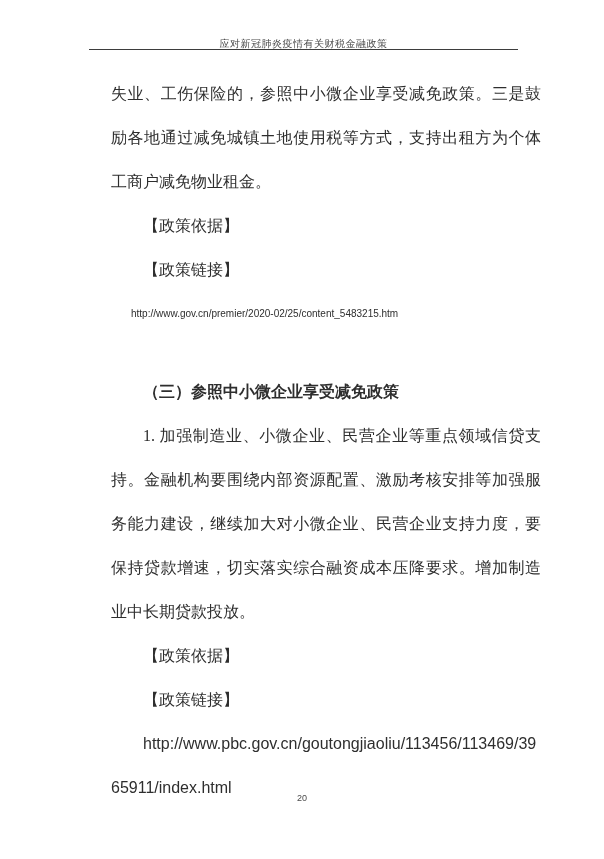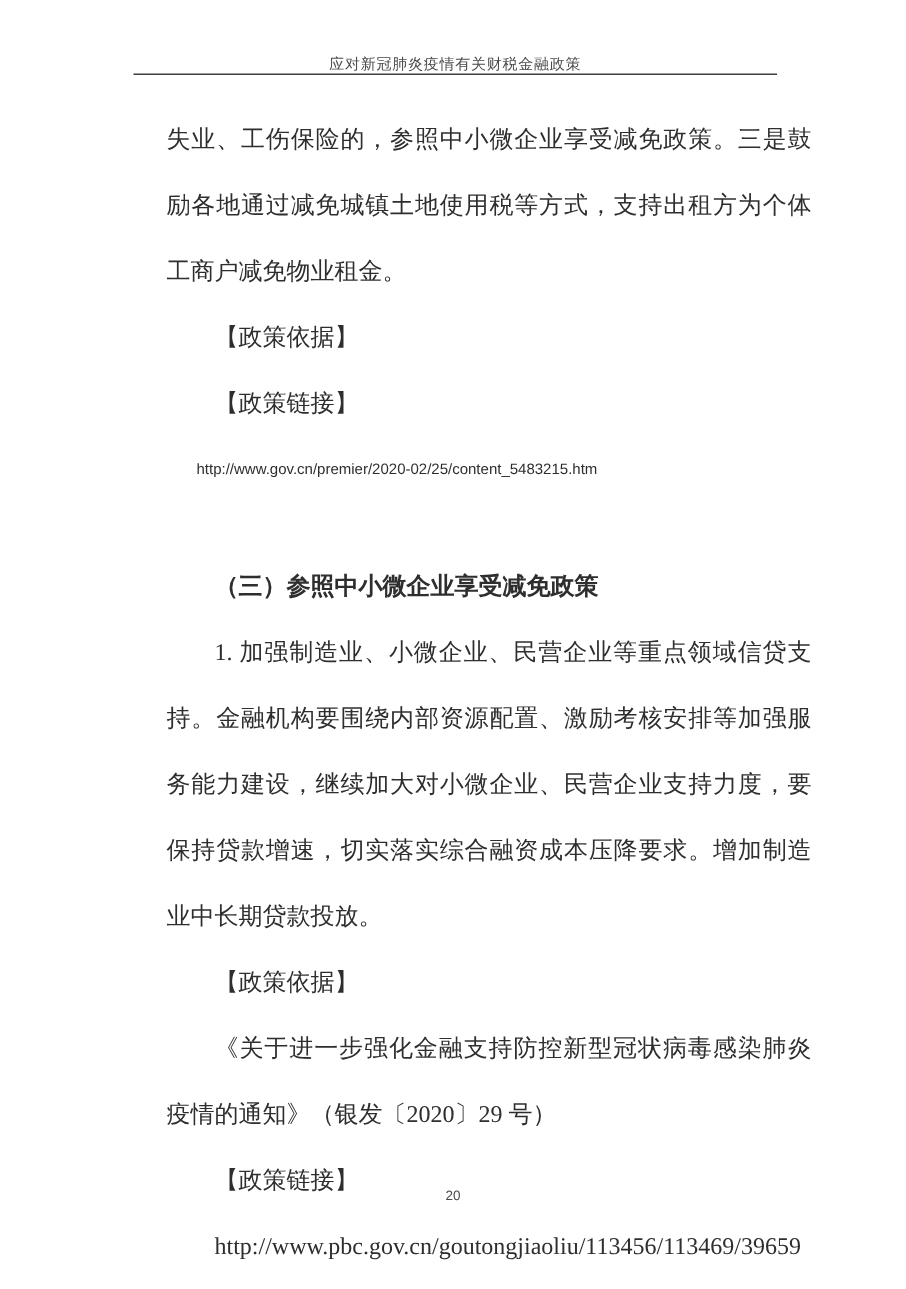--- a/index.html
+++ b/index.html
@@ -64,21 +64,21 @@
   }
   .url-text {
     word-break: break-all;
     text-indent: 2em;
   }
   .url-sans {
     font-family: "Liberation Sans", "DejaVu Sans", sans-serif;
     font-size: 10px;
   }
   .url-serif {
-    font-family: Liberation Serif, serif;
+    font-family: Liberation Sans, sans-serif;
   }
   
   .page-footer {
     position: absolute;
     top: 787px;
     left: 0;
     width: 604px;
     text-align: center;
   }
   .page-number {
@@ -107,21 +107,20 @@
     <p class="indent2">【政策链接】</p>
 
     <p class="url-text url-sans">http://www.gov.cn/premier/2020-02/25/content_5483215.htm</p>
 
     <p class="section-heading">（三）参照中小微企业享受减免政策</p>
 
     <p class="indent2">1. 加强制造业、小微企业、民营企业等重点领域信贷支持。金融机构要围绕内部资源配置、激励考核安排等加强服务能力建设，继续加大对小微企业、民营企业支持力度，要保持贷款增速，切实落实综合融资成本压降要求。增加制造业中长期贷款投放。</p>
 
     <p class="indent2">【政策依据】</p>
 
-    <p class="indent2">《关于进一步强化金融支持防控新型冠状病毒感染肺炎疫情的通知》（银发〔2020〕29 号）</p>
 
     <p class="indent2">【政策链接】</p>
 
     <p class="url-text url-serif">http://www.pbc.gov.cn/goutongjiaoliu/113456/113469/3965911/index.html</p>
 
   </div>
 
   <div class="page-footer">
     <span class="page-number">20</span>
   </div>

